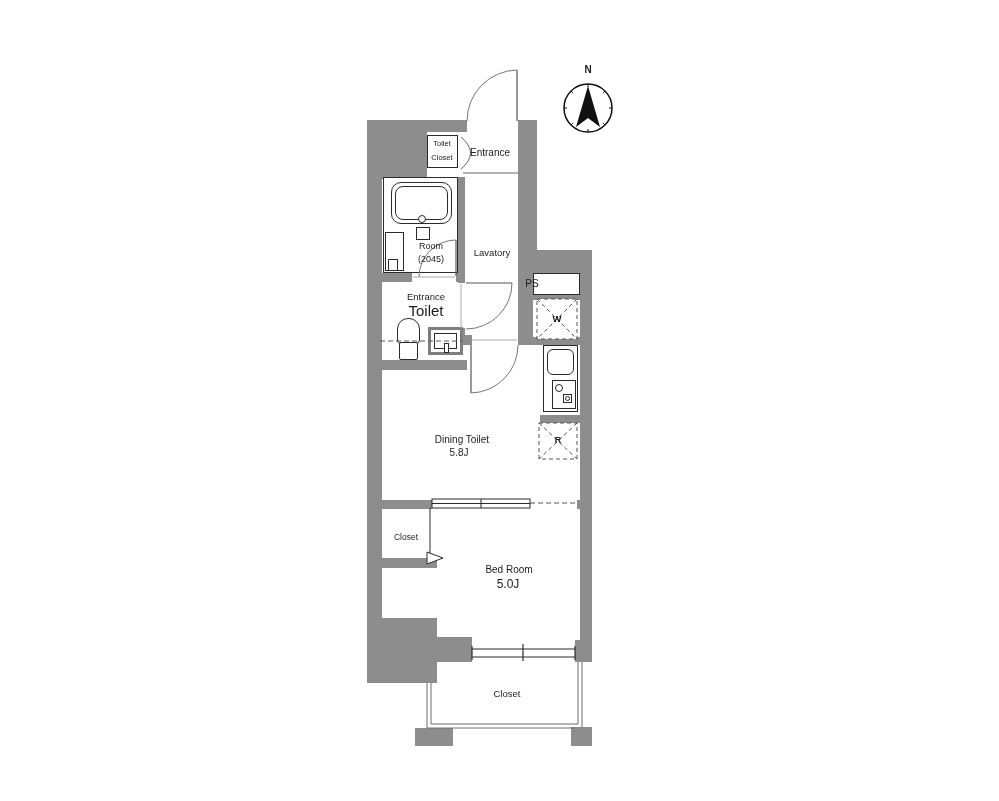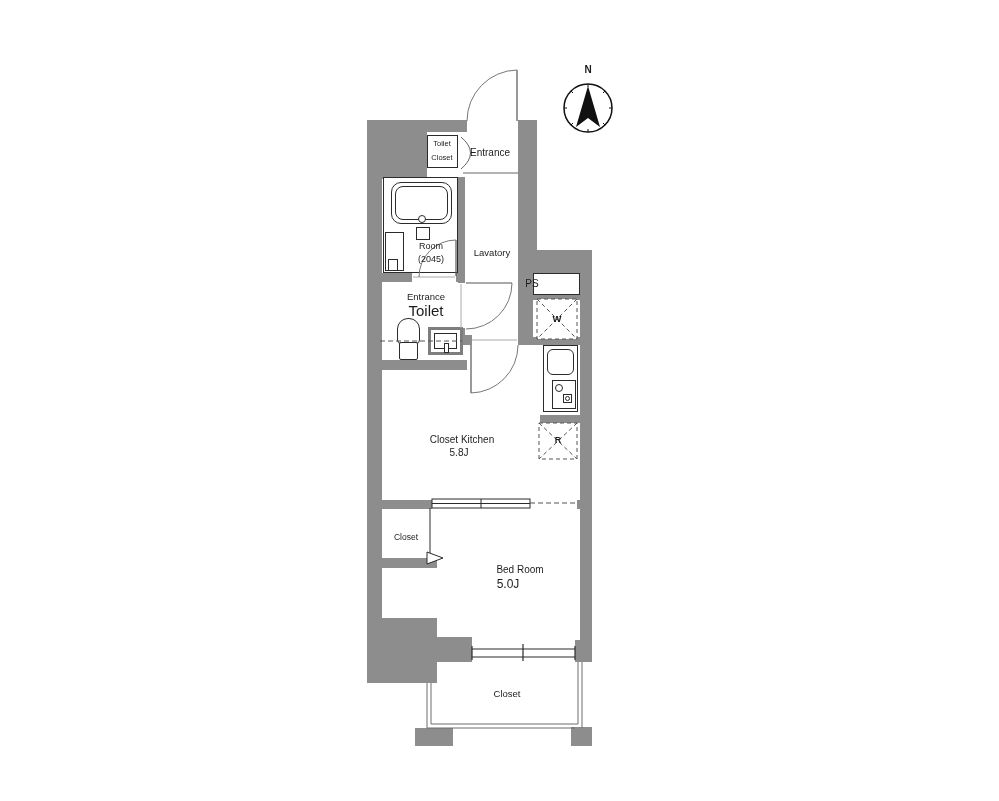--- a/index.html
+++ b/index.html
@@ -158,22 +158,22 @@
   <div class="lbl" style="left:442px;top:144px;font-size:7.5px">Toilet</div>
   <div class="lbl" style="left:442px;top:158px;font-size:7.5px">Closet</div>
   <div class="lbl" style="left:490px;top:153px;font-size:10px">Entrance</div>
   <div class="lbl" style="left:431px;top:247px;font-size:9px">Room</div>
   <div class="lbl" style="left:431px;top:260px;font-size:9px">(2045)</div>
   <div class="lbl" style="left:492px;top:253px;font-size:9.5px">Lavatory</div>
   <div class="lbl" style="left:426px;top:297px;font-size:9.5px">Entrance</div>
   <div class="lbl" style="left:426px;top:311px;font-size:15px">Toilet</div>
   <div class="lbl" style="left:532px;top:284px;font-size:10px">PS</div>
   <div class="lbl" style="left:557px;top:319px;font-size:9.5px;font-weight:bold">W</div>
-  <div class="lbl" style="left:462px;top:440px;font-size:10px">Closet Kitchen</div>
+  <div class="lbl" style="left:462px;top:440px;font-size:10px">Dining Toilet</div>
   <div class="lbl" style="left:459px;top:453px;font-size:10px">5.8J</div>
   <div class="lbl" style="left:558px;top:441px;font-size:9px;font-weight:bold">R</div>
   <div class="lbl" style="left:406px;top:537px;font-size:8.5px">Closet</div>
-  <div class="lbl" style="left:520px;top:570px;font-size:10px">Bed Room</div>
+  <div class="lbl" style="left:509px;top:570px;font-size:10px">Bed Room</div>
   <div class="lbl" style="left:508px;top:584px;font-size:12px">5.0J</div>
   <div class="lbl" style="left:507px;top:694px;font-size:9.5px">Closet</div>
   <div class="lbl" style="left:588px;top:70px;font-size:10px;font-weight:bold">N</div>
 
 </div>
 
 </body></html>

